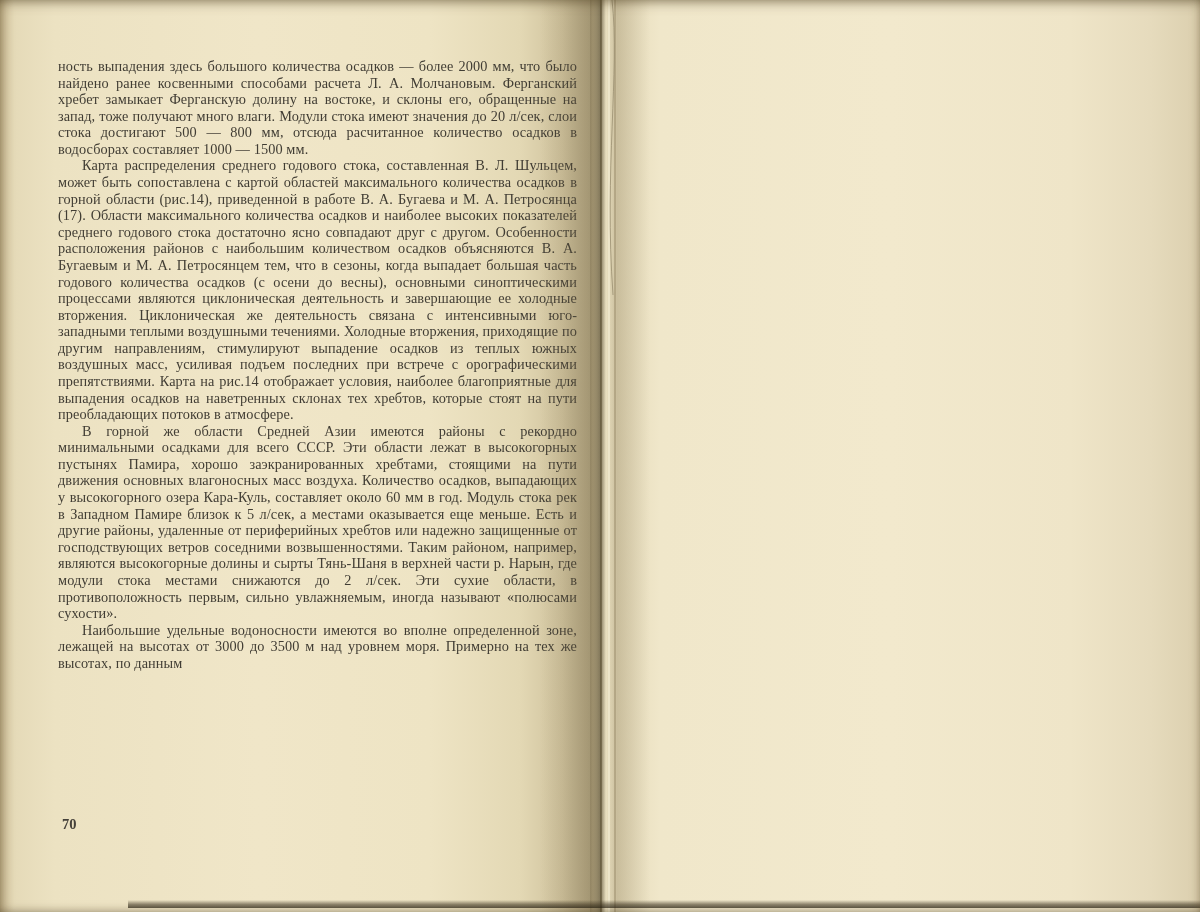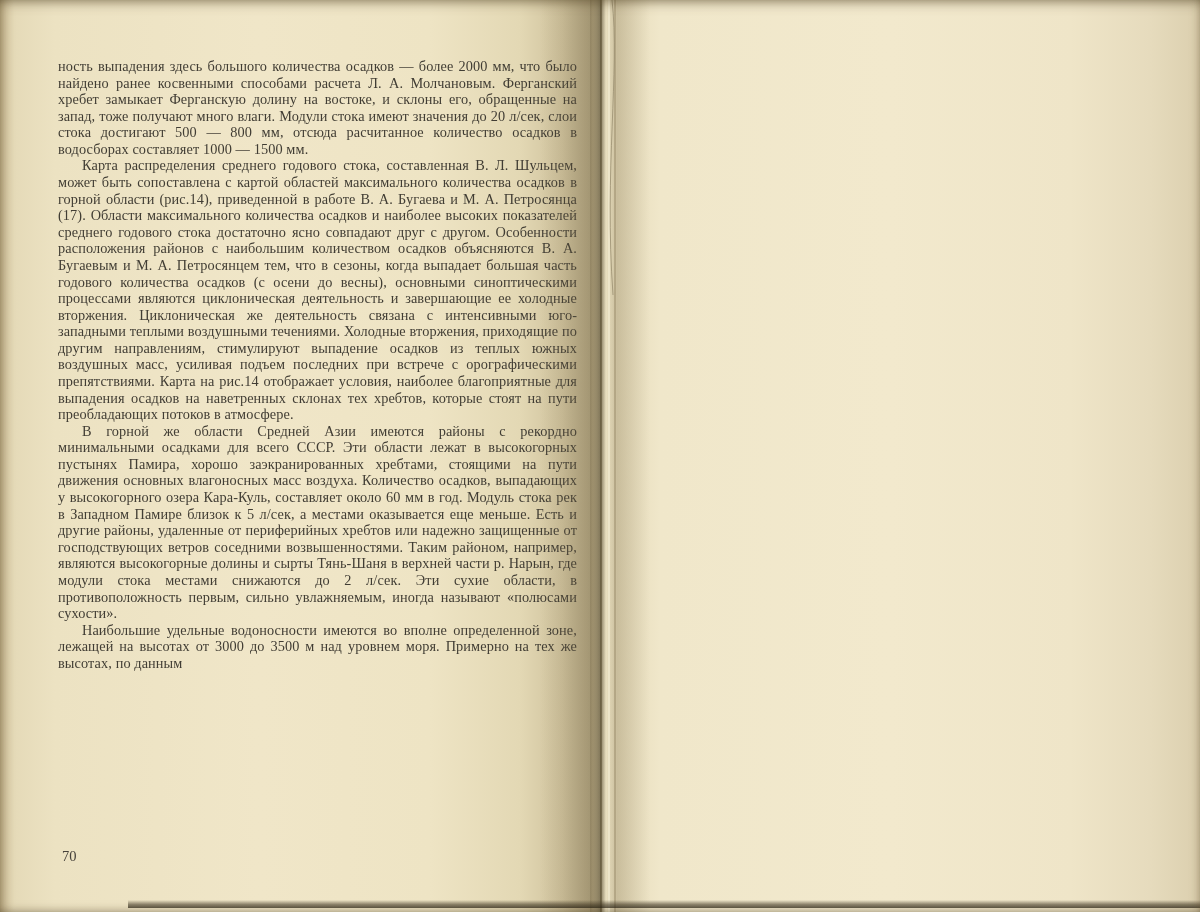--- a/index.html
+++ b/index.html
@@ -34,21 +34,21 @@
     background:linear-gradient(180deg,rgba(64,55,36,0) 0%,rgba(64,55,36,.55) 55%,rgba(36,30,18,.7) 100%);}
   
   #body-text{
     position:absolute;left:58px;top:58px;width:519px;
     font-size:14.3px;line-height:16.58px;color:#413d34;
     text-align:justify;letter-spacing:.1px;
   }
   #body-text p{margin:0;padding:0;}
   #body-text p.indent{text-indent:24px;}
   .page-number{position:absolute;font-size:14.5px;color:#45413a;}
-  #page-number-left{left:62px;top:848px;}
+  #page-number-left{left:62px;top:816px;font-weight:bold;}
   
   #crease-curve{position:absolute;left:590px;top:0;pointer-events:none;}
 </style>
 </head>
 <body>
 
 <div id="spread">
 
   <div id="left-page">
     <div id="body-text">

